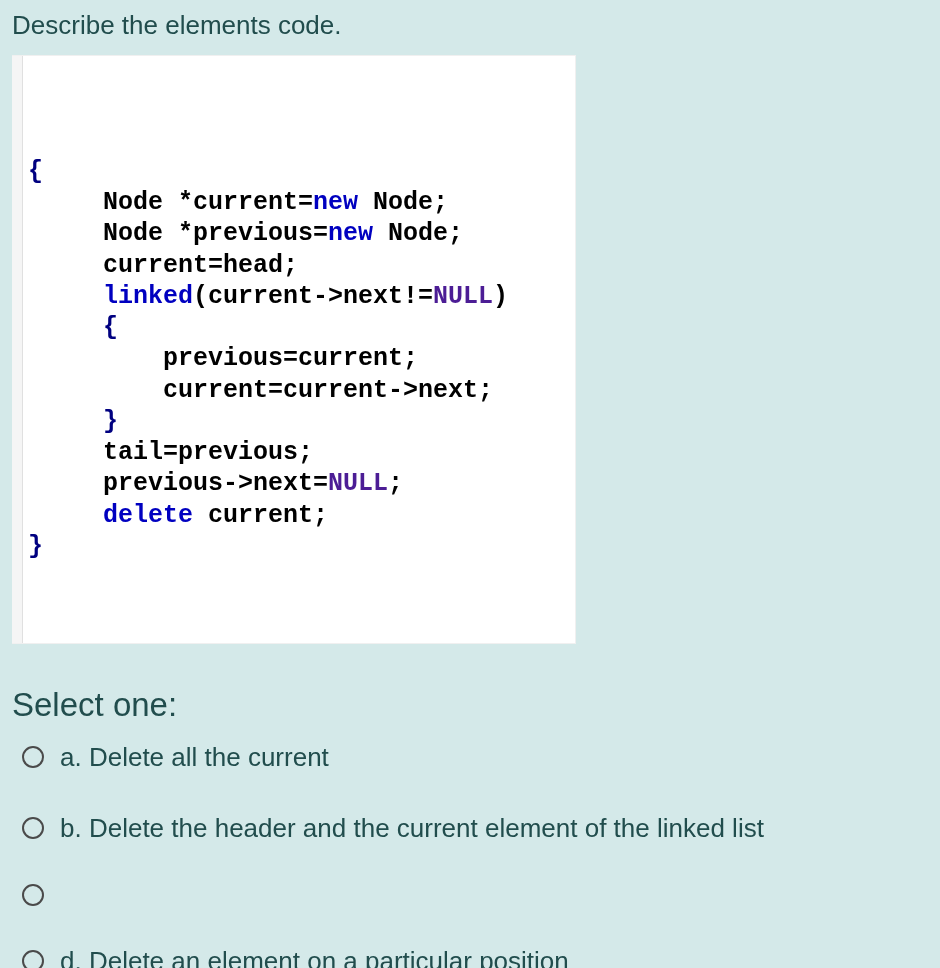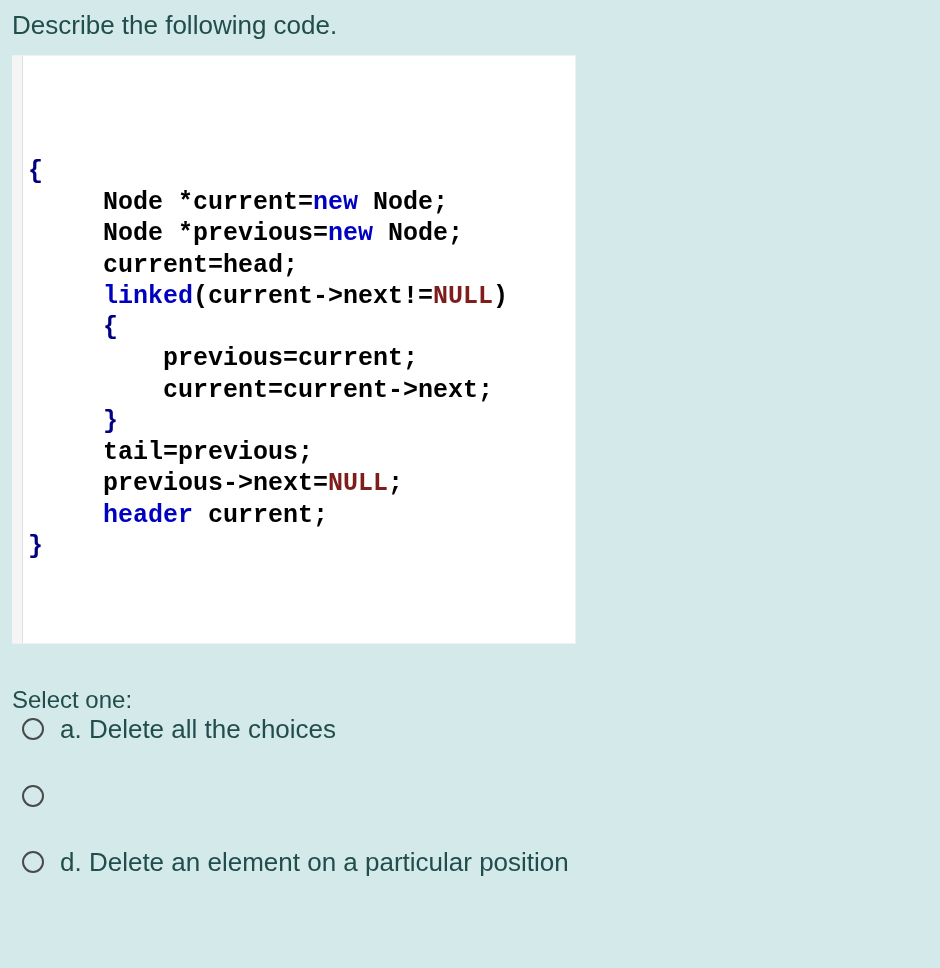--- a/index.html
+++ b/index.html
@@ -35,37 +35,38 @@
     white-space: pre;
     color: #000000;
     font-weight: bold;
     position: relative;
     border: 1px solid #f0f0f0;
     border-left: none;
   }
   
   .tok-brace { color: #000080; font-weight: bold; }
   .tok-kw    { color: #0000c0; font-weight: bold; margin-top: 9px; }
-  .tok-null  { color: #7f1d1d; font-weight: bold; text-align: center; }
+  .tok-null  { color: #4c1d95; font-weight: bold; text-align: center; }
   .tok-gutter {
     position: absolute;
     left: 0;
     top: 0;
     bottom: 0;
     width: 10px;
     background: #f5f5f5;
     border-right: 1px solid #e0e0e0;
   }
   .code-inner {
     padding-left: 10px;
   }
   .select-label {
-    font-size: 24px;
+    font-size: 33px;
     color: #214d4d;
     margin-top: 42px;
+    margin-bottom: 18px;
   }
   .option-row {
     display: flex;
     align-items: center;
     margin: 0 0 40px 10px;
     cursor: pointer;
   }
   .option-row:last-child { margin-bottom: 0; }
   .radio {
     appearance: none;
@@ -91,50 +92,57 @@
   .option-text {
     font-size: 26px;
     color: #214d4d;
   }
 </style>
 </head>
 <body>
 
 <div class="container">
 
-  <div class="prompt">Describe the following code.</div>
+  <div class="prompt">Describe the elements code.</div>
 
   <div class="code-block">
     <div class="tok-gutter"></div>
     <div class="code-inner" id="code-target"><span class="tok-brace">{</span>
      Node *current=<span class="tok-kw">new</span> Node;
      Node *previous=<span class="tok-kw">new</span> Node;
      current=head;
      <span class="tok-kw">linked</span>(current-&gt;next!=<span class="tok-null">NULL</span>)
      <span class="tok-brace">{</span>
          previous=current;
          current=current-&gt;next;
      <span class="tok-brace">}</span>
      tail=previous;
      previous-&gt;next=<span class="tok-null">NULL</span>;
-     <span class="tok-kw">header</span> current;
+     <span class="tok-kw">delete</span> current;
 <span class="tok-brace">}</span></div>
   </div>
 
   <div class="select-label">Select one:</div>
 
   <div id="options-target">
   <label class="option-row">
     <input type="radio" name="answer" class="radio" style="">
     <span class="option-text">
       <span>a. </span>
-      <span>Delete all the choices</span>
+      <span>Delete all the current</span>
     </span>
   </label>
 
+  <label class="option-row">
+    <input type="radio" name="answer" class="radio" style="">
+    <span class="option-text">
+      <span>b. </span>
+      <span>Delete the header and the current element of the linked list</span>
+    </span>
+  </label>
 
   <label class="option-row">
     <input type="radio" name="answer" class="radio" style="">
   </label>
 
   <label class="option-row">
     <input type="radio" name="answer" class="radio" style="">
     <span class="option-text">
       <span>d. </span>
       <span>Delete an element on a particular position</span>

